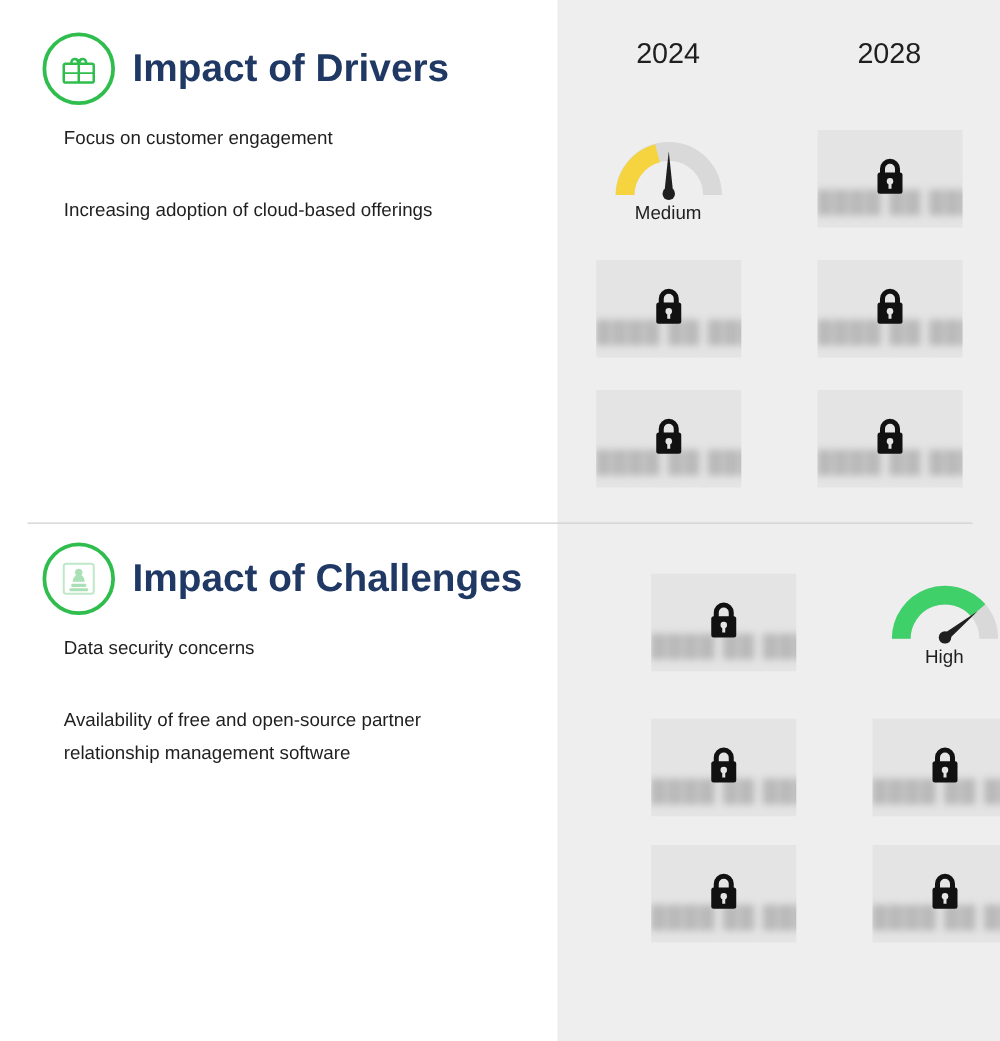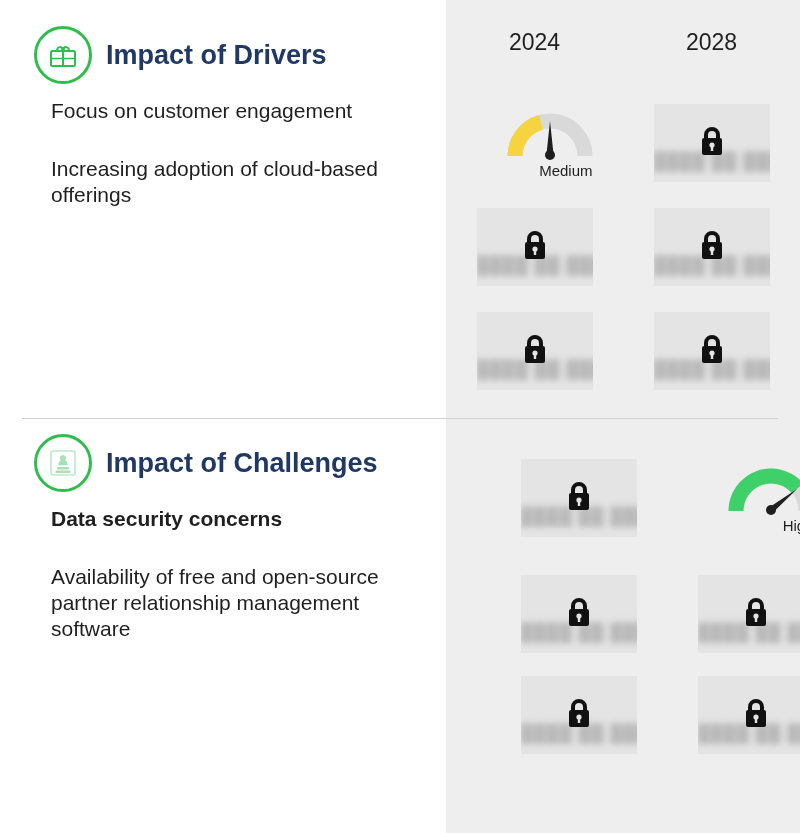--- a/index.html
+++ b/index.html
@@ -72,32 +72,32 @@
     border: 3px solid #2fbe4e;
     box-sizing: border-box;
     display: flex;
     align-items: center;
     justify-content: center;
     flex: none;
   }
   .badge svg { display: block; }
   .section-title {
     margin-left: 14px;
-    font-size: 27px;
+    font-size: 31px;
     color: #1f3864;
     font-weight: bold;
     font-family: "Liberation Sans", sans-serif;
   }
   .item-list {
     margin: 0;
     padding: 0;
     list-style: none;
   }
   .item {
-    font-size: 21px;
+    font-size: 15px;
     color: #1f1f1f;
     line-height: 26px;
     padding-left: 51px;
     padding-right: 30px;
     margin-bottom: 20px;
     font-family: "Liberation Sans", sans-serif;
   }
   
   .cells {
     position: absolute;
@@ -142,21 +142,21 @@
   }
   .locked .lock {
     position: relative;
     z-index: 2;
   }
   
   .gauge {
     width: 116px;
     display: flex;
     flex-direction: column;
-    align-items: flex-end;
+    align-items: center;
     justify-content: center;
   }
   .gauge svg { display: block; }
   .gauge-label {
     margin-top: 2px;
     font-size: 15px;
     color: #1f1f1f;
     font-family: "Liberation Sans", sans-serif;
   }
 </style>
@@ -285,21 +285,21 @@
         <svg width="34" height="34" viewBox="0 0 34 34">
           <rect x="5" y="5" width="24" height="24" rx="2" fill="none" stroke="#bfe8c8" stroke-width="1.6"></rect>
           <path d="M17 9 a3 3 0 0 0-2.2 5.1 c-1.6 1.2-2.6 3-2.6 5.2 h9.6 c0-2.2-1-4-2.6-5.2 A3 3 0 0 0 17 9 Z" fill="#a9e0b6"></path>
           <rect x="11" y="21" width="12" height="2.6" rx="1" fill="#a9e0b6"></rect>
           <rect x="9.5" y="24.6" width="15" height="2.4" rx="1" fill="#a9e0b6"></rect>
         </svg>
       </div>
       <div class="section-title">Impact of Challenges</div>
     </div>
     <ul class="item-list" style="margin-top:12px;">
-      <li class="item" style="margin-bottom:32px;font-weight:bold;">Data security concerns</li>
+      <li class="item" style="margin-bottom:32px;">Data security concerns</li>
       <li class="item">Availability of free and open-source partner relationship management software</li>
     </ul>
   </div>
 
   <div class="cells" style="top:446px;padding-left:44px;">
     <div class="cell-row">
       <div class="cell">
         <div class="locked">
           <div class="blurtext">████ ██ ███</div>
           <span class="lock">

